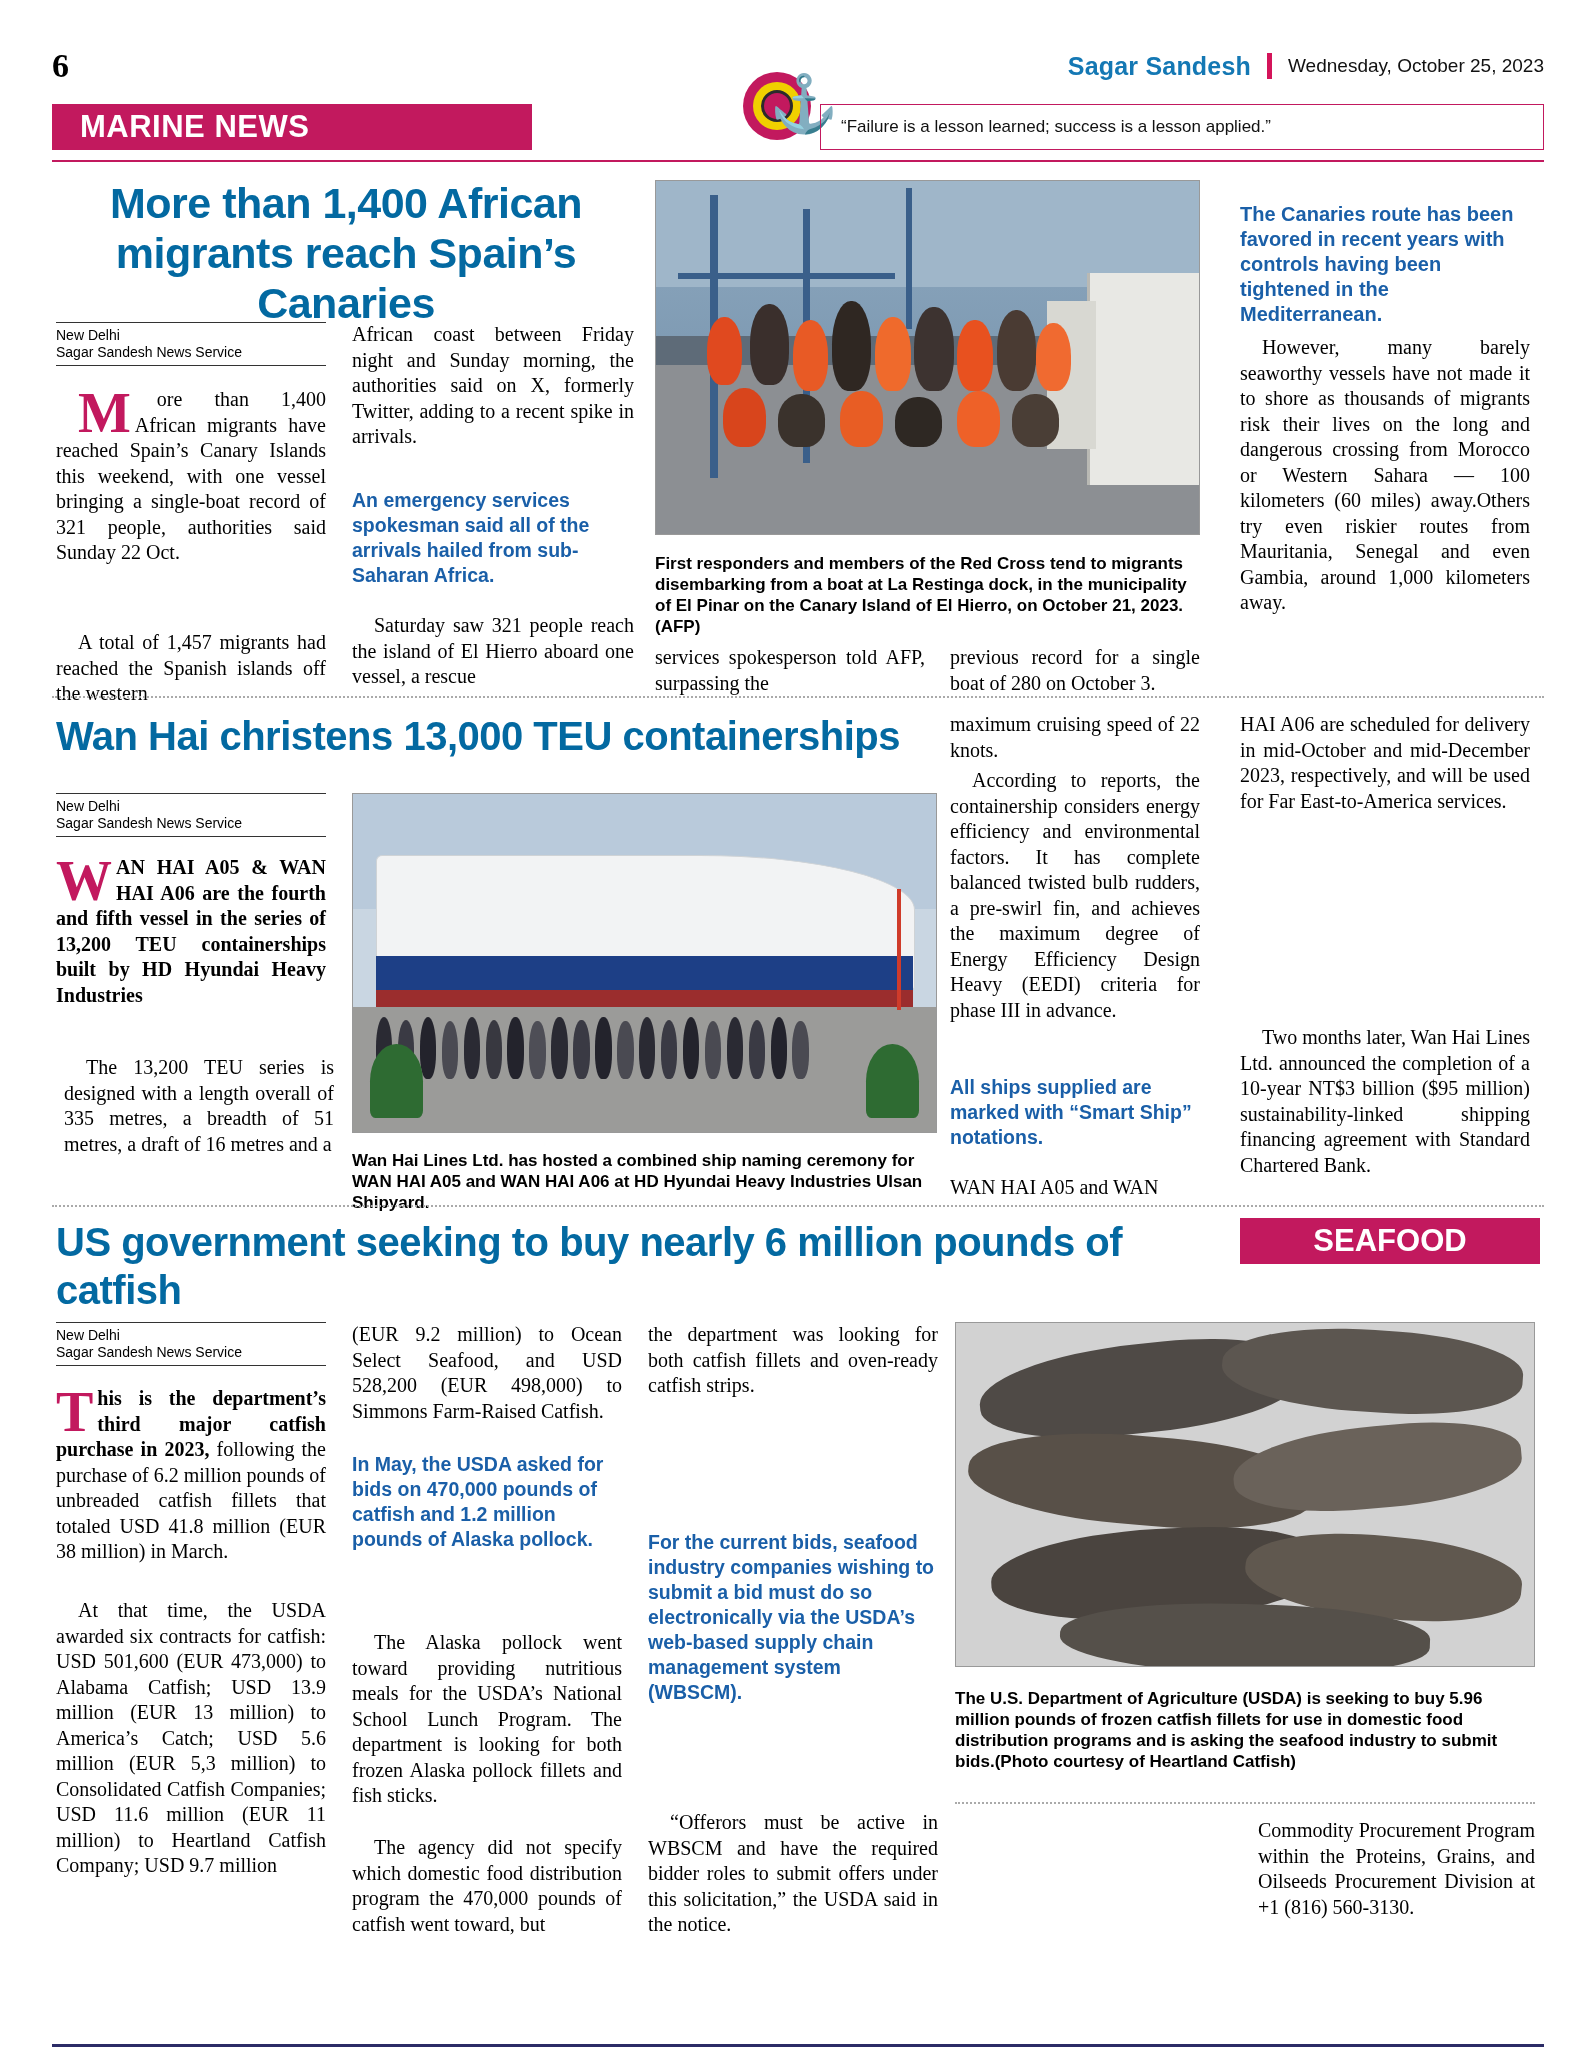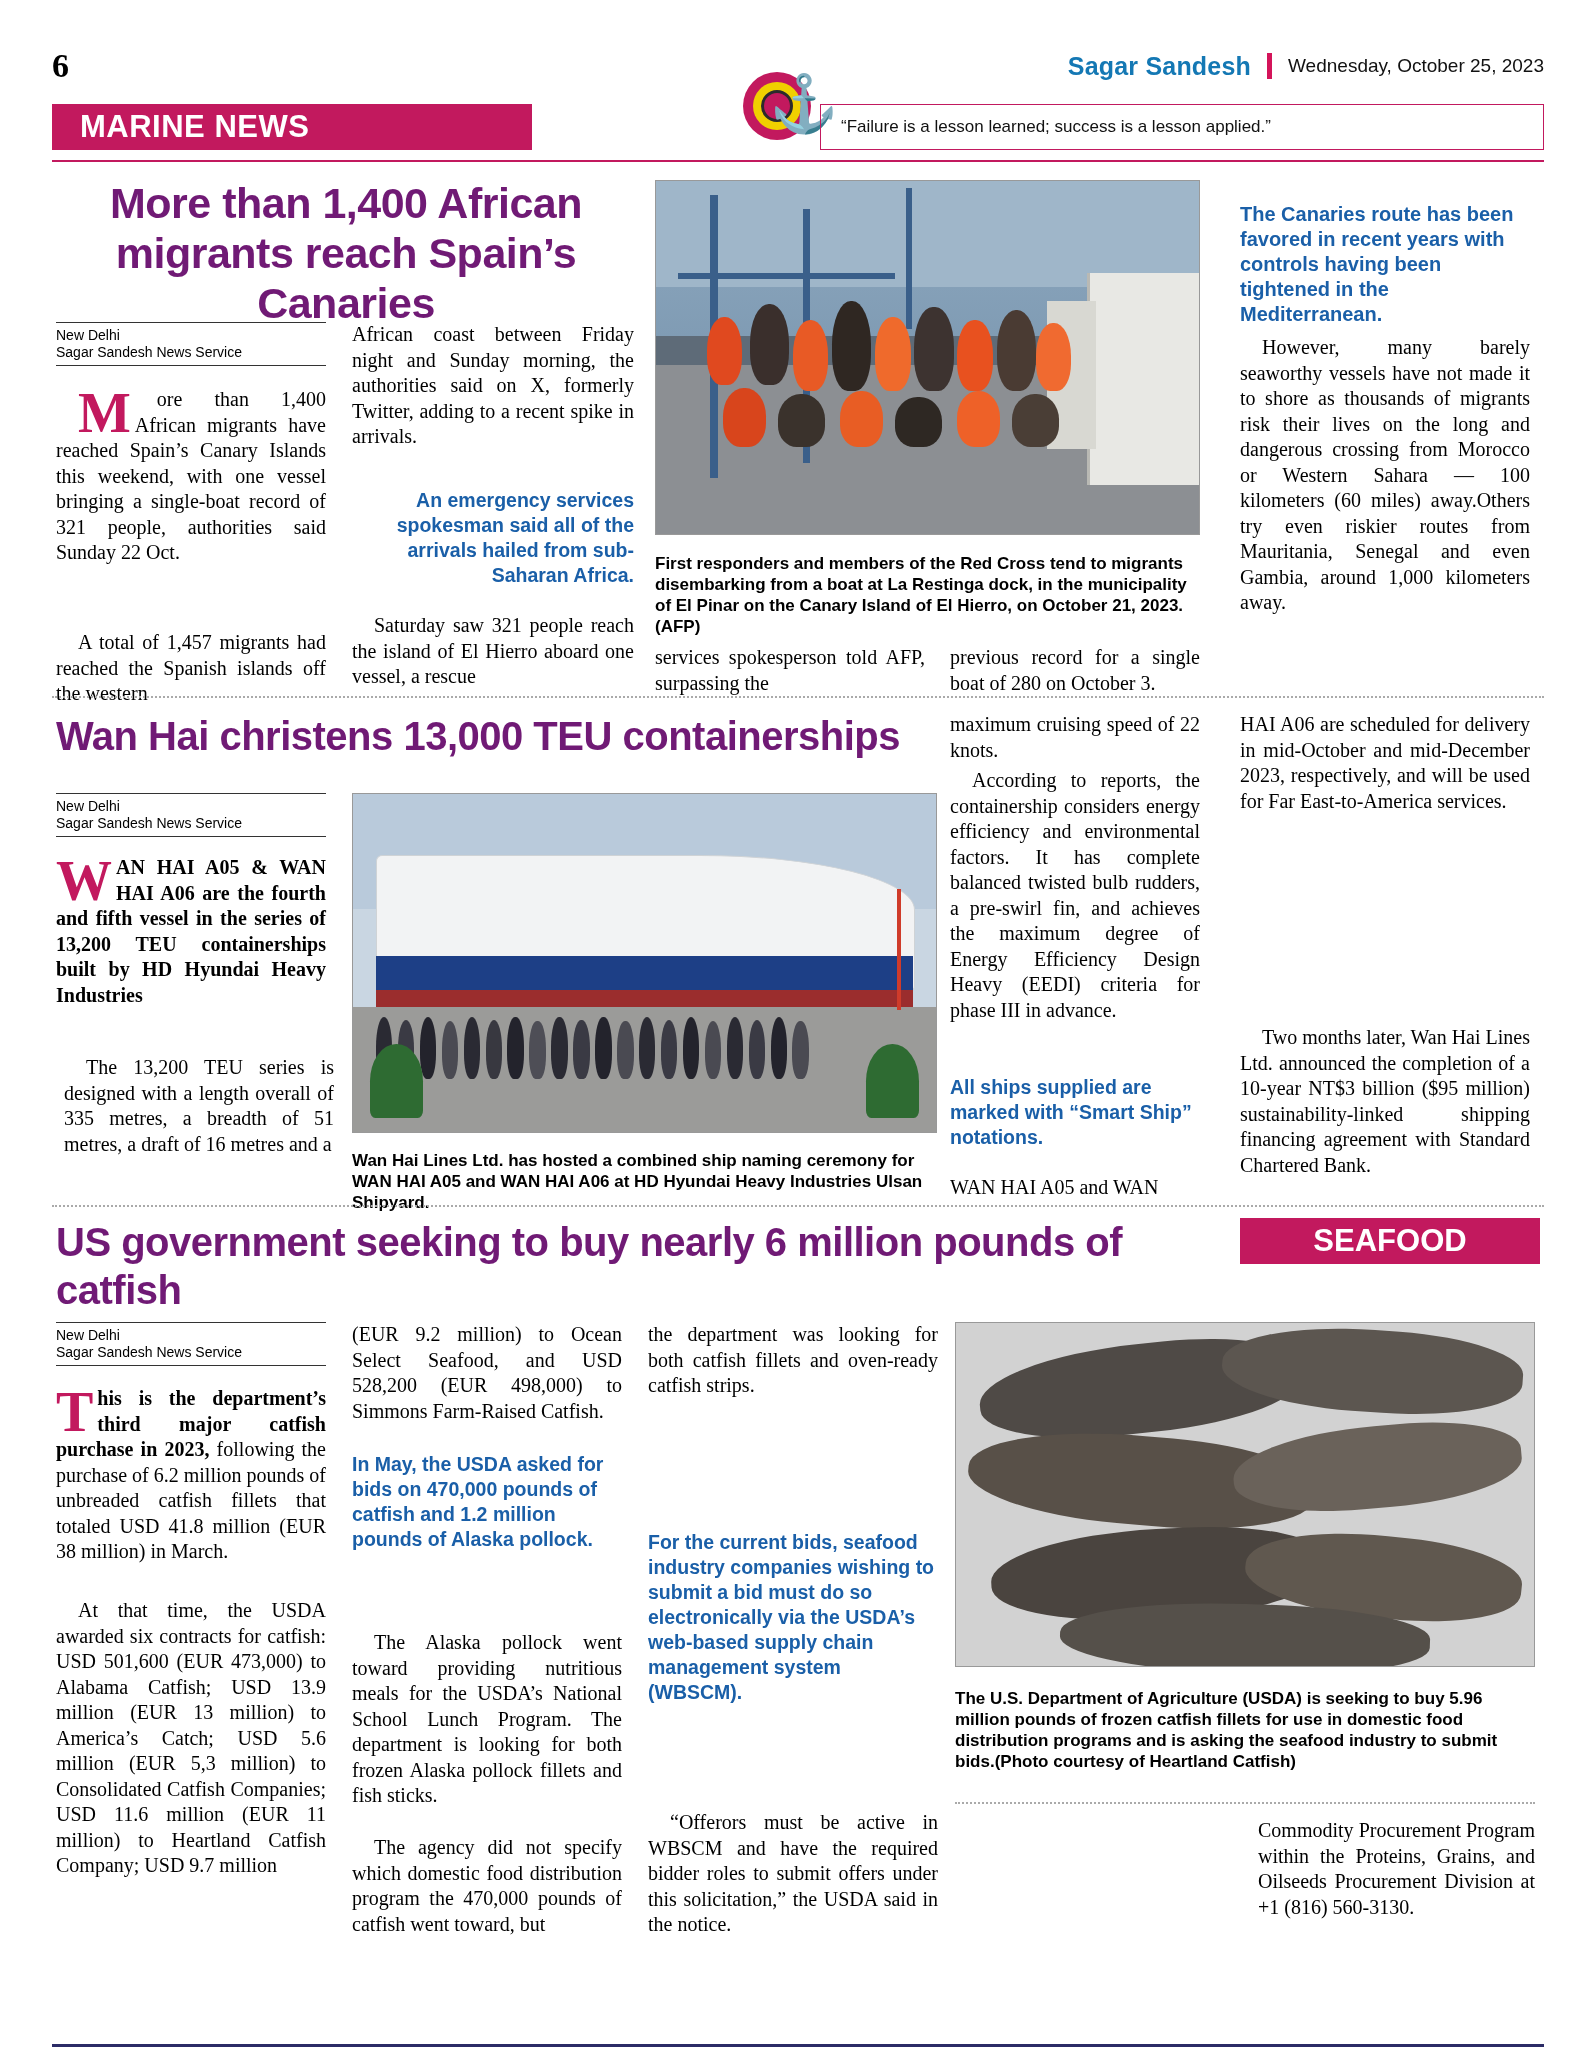--- a/index.html
+++ b/index.html
@@ -152,21 +152,21 @@
 
   
   .hr-dot {
     border: 0;
     border-top: 2px dotted #aaa;
     margin: 0;
   }
   h1.headline {
     font-family: "Liberation Sans", sans-serif;
     font-weight: bold;
-    color: #701a75;
+    color: #0369a1;
     margin: 0;
     letter-spacing: -0.5px;
   }
   .byline {
     font-family: "Liberation Sans", sans-serif;
     font-size: 14px;
     line-height: 17px;
     border-top: 1.5px solid #333;
     border-bottom: 1.5px solid #333;
     padding: 4px 0 4px 0;
@@ -301,21 +301,21 @@
 
   <div class="byline" style="position:absolute; left:56px; top:322px; width:270px;">
     <div>New Delhi</div>
     <div>Sagar Sandesh News Service</div>
   </div>
 
   <p class="body dropcap" style="position:absolute; left:56px; top:387px; width:270px;">More than 1,400 African migrants have reached Spain’s Canary Islands this weekend, with one vessel bringing a single-boat record of 321 people, authorities said Sunday 22 Oct.</p>
   <p class="body" style="position:absolute; left:56px; top:630px; width:270px;">A total of 1,457 migrants had reached the Spanish islands off the western</p>
 
   <p class="body noindent" style="position:absolute; left:352px; top:322px; width:282px;">African coast between Friday night and Sunday morning, the authorities said on X, formerly Twitter, adding to a recent spike in arrivals.</p>
-  <p class="bold-blue" style="position:absolute; left:352px; top:488px; width:282px;text-align:right;">An emergency services spokesman said all of the arrivals hailed from sub-Saharan Africa.</p>
+  <p class="bold-blue" style="position:absolute; left:352px; top:488px; width:282px;">An emergency services spokesman said all of the arrivals hailed from sub-Saharan Africa.</p>
   <p class="body" style="position:absolute; left:352px; top:613px; width:282px;">Saturday saw 321 people reach the island of El Hierro aboard one vessel, a rescue</p>
 
   <div class="photo photo1" style="position:absolute; left:655px; top:180px; width:545px; height:355px;">
     <div class="p1-sky"></div>
     <div class="p1-quay"></div>
     <div class="p1-ground"></div>
     <div class="p1-van"></div>
     <div class="p1-van2"></div>
     <div class="p1-pole" style="left:10%; top:4%; width:8px; height:80%;"></div>
     <div class="p1-pole" style="left:27%; top:8%; width:7px; height:72%;"></div>

